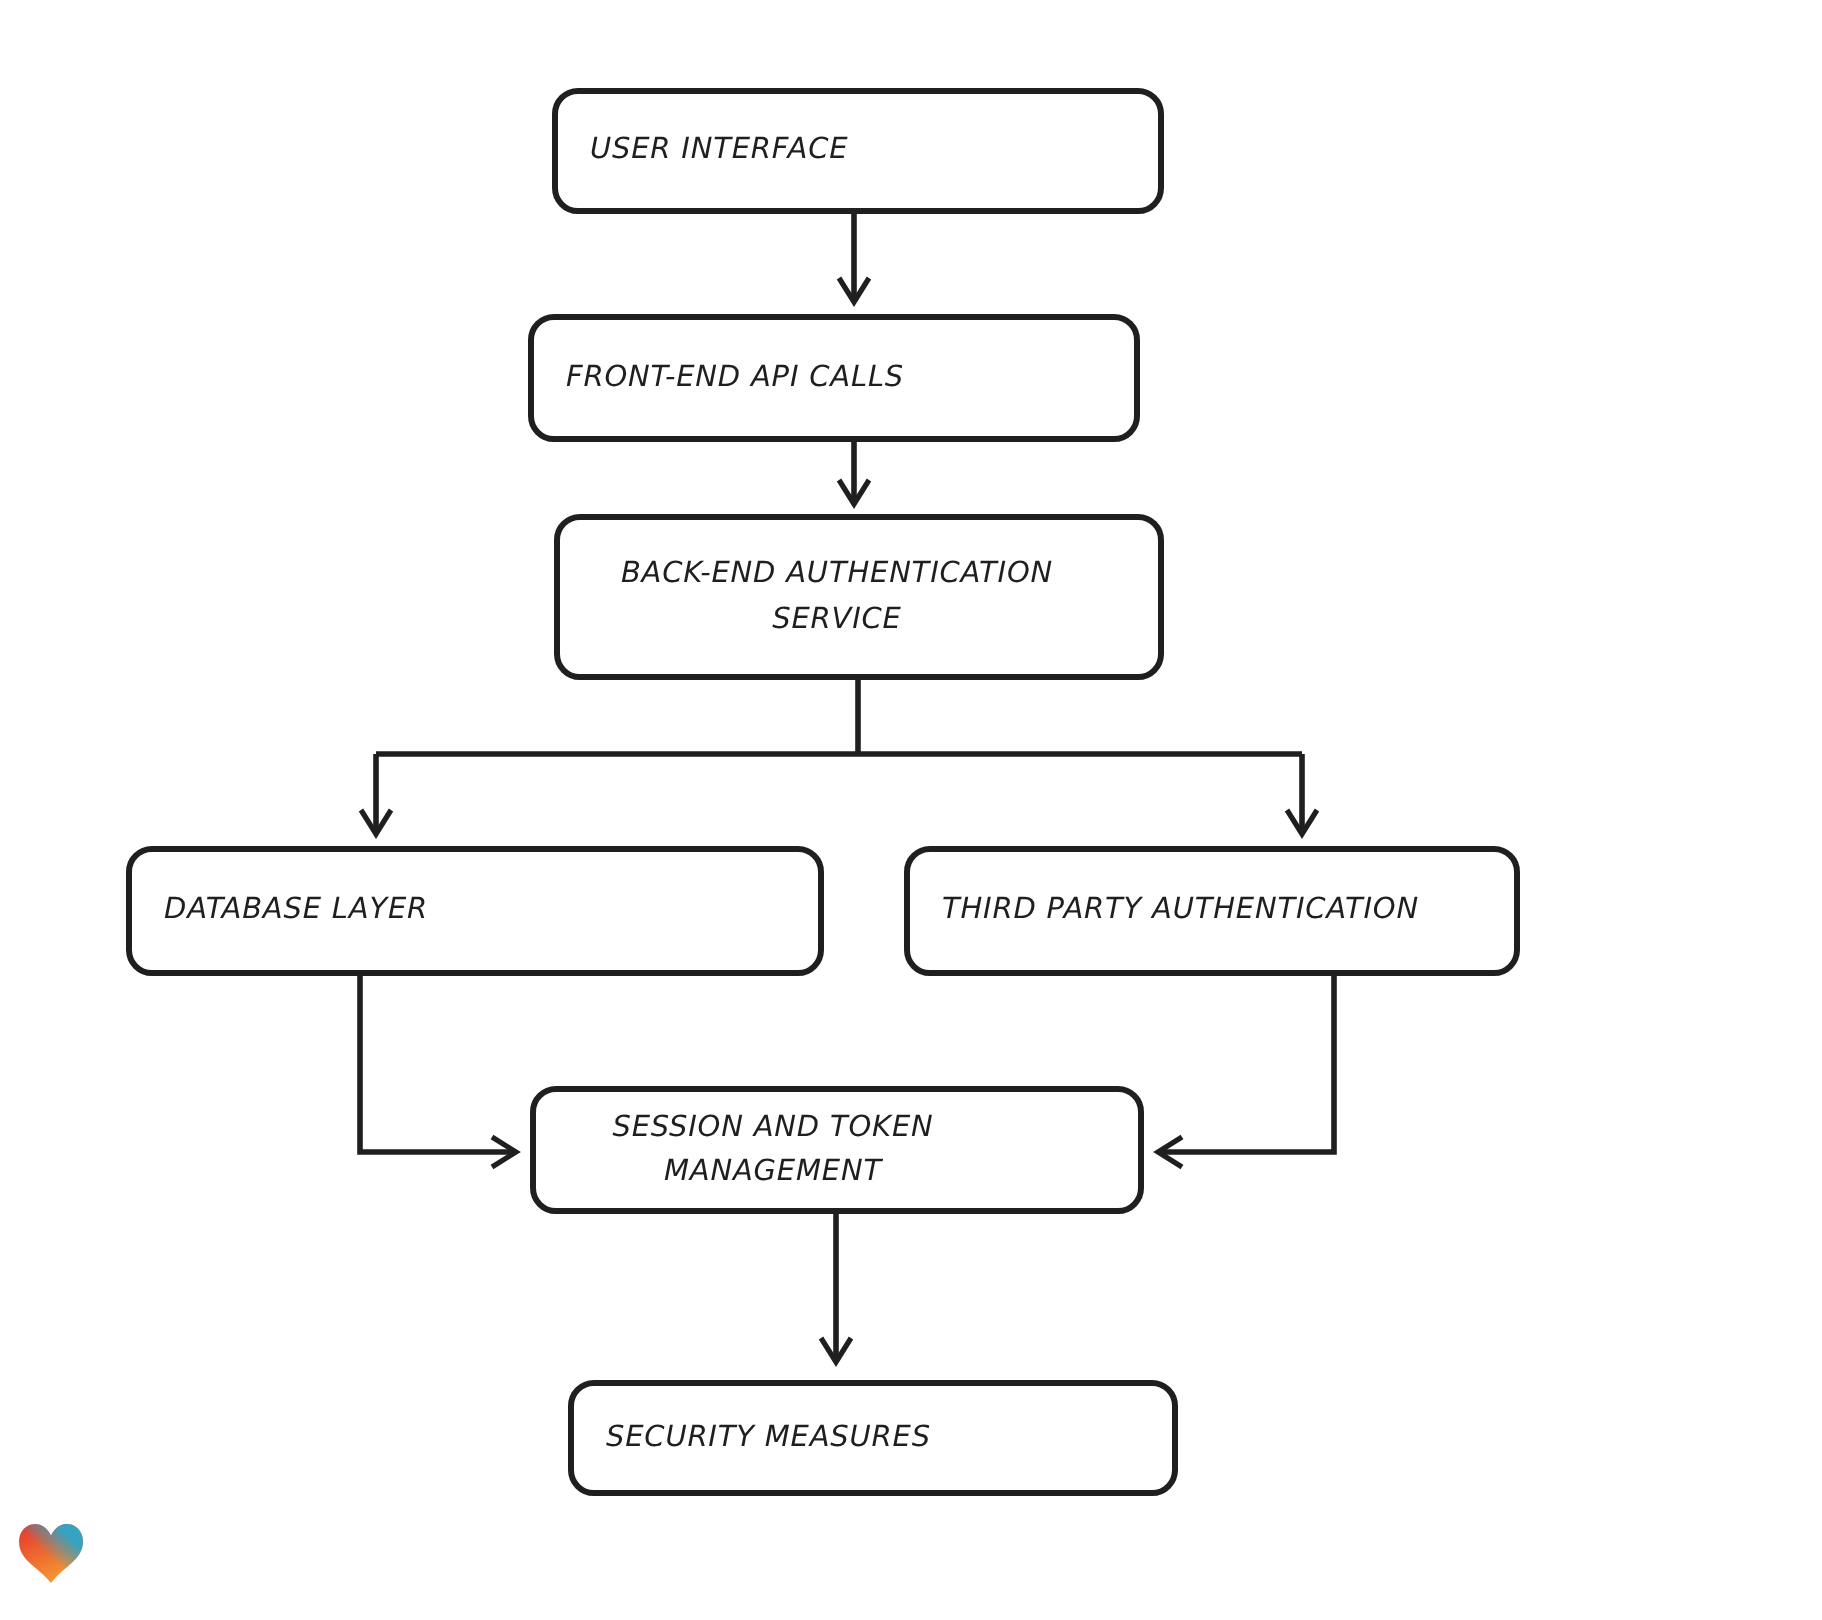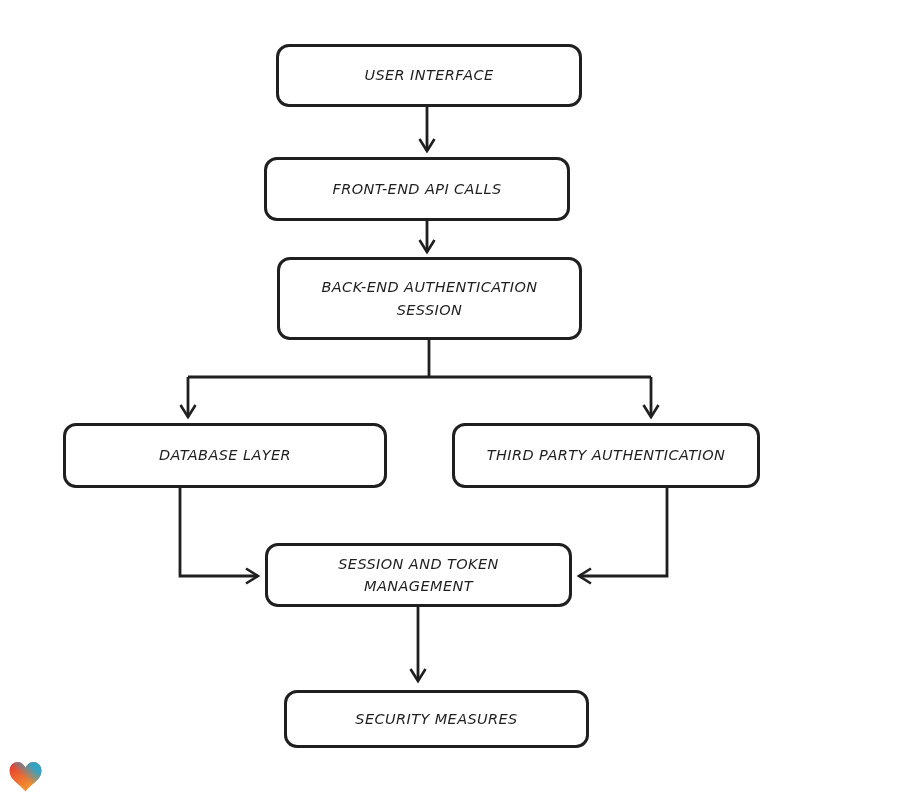--- a/index.html
+++ b/index.html
@@ -19,35 +19,35 @@
   }
   #edges{position:absolute;left:0;top:0;width:911px;height:810px;}
   .edge{stroke:var(--stroke);stroke-width:2.8;fill:none;}
   .arrowhead{stroke:var(--stroke);stroke-width:2.6;fill:none;}
   .node{
     position:absolute;
     box-sizing:border-box;
     background:var(--node-fill);
     border:3.2px solid var(--stroke);
     border-radius:13px;
-    display:flex;align-items:center;justify-content:center;
+    display:flex;align-items:center;
     text-align:center;
     color:var(--stroke);
     font-size:14.5px;
     font-style:italic;
     letter-spacing:.4px;
     line-height:1.55;
     padding:4px 16px;
   }
   .node span{display:inline-block;}
   .n0{left:276px;top:44px;width:306px;height:63px;}
   .n1{left:264px;top:157px;width:306px;height:64px;}
   .n2{left:277px;top:257px;width:305px;height:83px;}
   .n2 span{max-width:245px;}
-  .n3{left:63px;top:423px;width:324px;height:65px;}
+  .n3{left:63px;top:423px;width:349px;height:65px;}
   .n4{left:452px;top:423px;width:308px;height:65px;}
   .n5{left:265px;top:543px;width:307px;height:64px;}
   .n5 span{max-width:205px;}
   .n6{left:284px;top:690px;width:305px;height:58px;}
   #logo{position:absolute;left:9px;top:761px;width:33px;height:32px;}
 </style>
 </head>
 <body>
 
 <div id="canvas" style="background: rgb(255, 255, 255);">
@@ -69,21 +69,21 @@
     <path class="edge" d="M418 607 L418 681" marker-end="url(#vArrow)"></path>
   </svg>
 
   <div class="node n0">
     <span>USER INTERFACE</span>
   </div>
   <div class="node n1">
     <span>FRONT-END API CALLS</span>
   </div>
   <div class="node n2">
-    <span>BACK-END AUTHENTICATION SESSION</span>
+    <span>BACK-END AUTHENTICATION SERVICE</span>
   </div>
   <div class="node n3">
     <span>DATABASE LAYER</span>
   </div>
   <div class="node n4">
     <span>THIRD PARTY AUTHENTICATION</span>
   </div>
   <div class="node n5">
     <span>SESSION AND TOKEN MANAGEMENT</span>
   </div>

